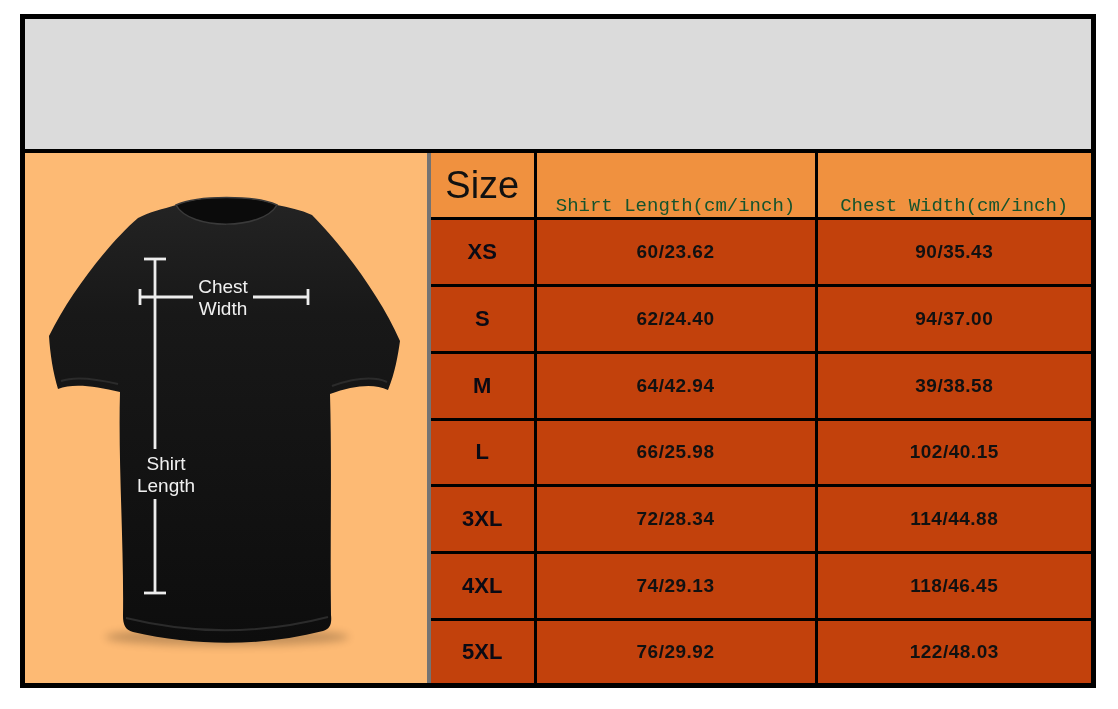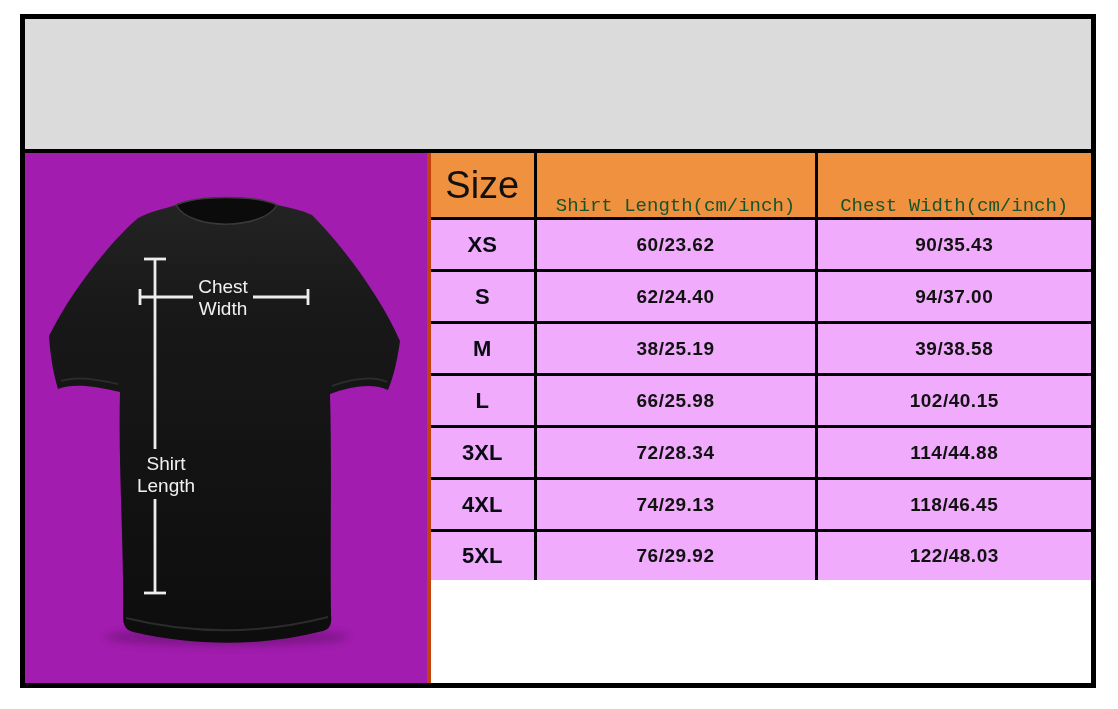--- a/index.html
+++ b/index.html
@@ -28,46 +28,46 @@
     height: 130px;
     background: #dbdbdb;
     border-bottom: 4px solid #000000;
   }
   .main {
     display: flex;
     height: 530px;
   }
   .shirt-panel {
     width: 402px;
-    border-right: 4px solid #c2410c;
-    background: #a21caf;
+    border-right: 4px solid #737373;
+    background: #fdba74;
     position: relative;
   }
   .shirt-panel svg {
     display: block;
     width: 402px;
     height: 530px;
   }
   .table-panel {
     flex: 1;
-    height: 427px;
+    height: 530px;
   }
   table.size-table {
     width: 100%;
     height: 100%;
     border-collapse: collapse;
     border-style: hidden; 
     table-layout: fixed;
   }
   table.size-table th,
   table.size-table td {
     border: 3px solid #000000;
     text-align: center;
     padding: 0;
-    background: #f0abfc;
+    background: #c2410c;
   }
   table.size-table thead th {
     background: #f0913f;
     height: 64px;
   }
   th.size-header {
     font-size: 38px;
     font-weight: normal;
     color: #111111;
     vertical-align: middle;
@@ -186,21 +186,21 @@
               <td class="value-cell">60/23.62</td>
               <td class="value-cell">90/35.43</td>
             </tr>
             <tr>
               <td class="size-cell">S</td>
               <td class="value-cell">62/24.40</td>
               <td class="value-cell">94/37.00</td>
             </tr>
             <tr>
               <td class="size-cell">M</td>
-              <td class="value-cell">38/25.19</td>
+              <td class="value-cell">64/42.94</td>
               <td class="value-cell">39/38.58</td>
             </tr>
             <tr>
               <td class="size-cell">L</td>
               <td class="value-cell">66/25.98</td>
               <td class="value-cell">102/40.15</td>
             </tr>
             <tr>
               <td class="size-cell">3XL</td>
               <td class="value-cell">72/28.34</td>

